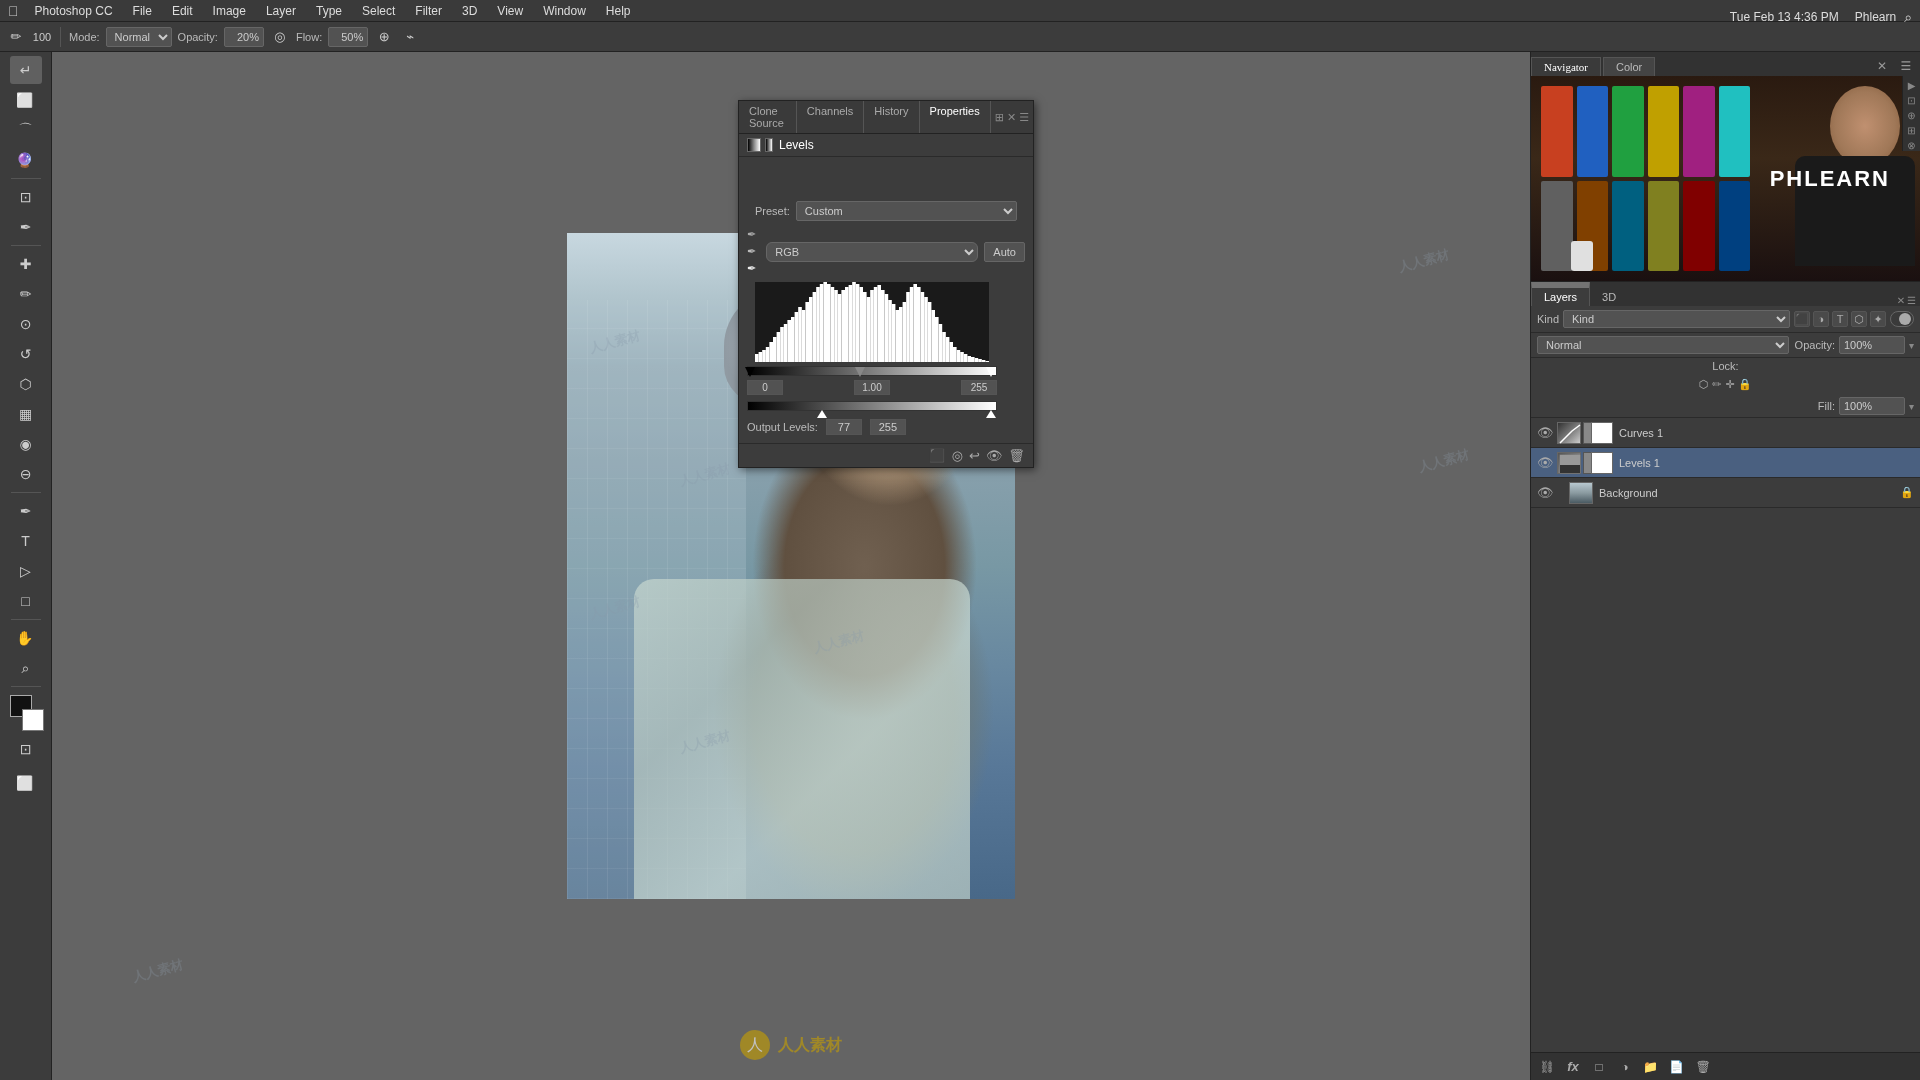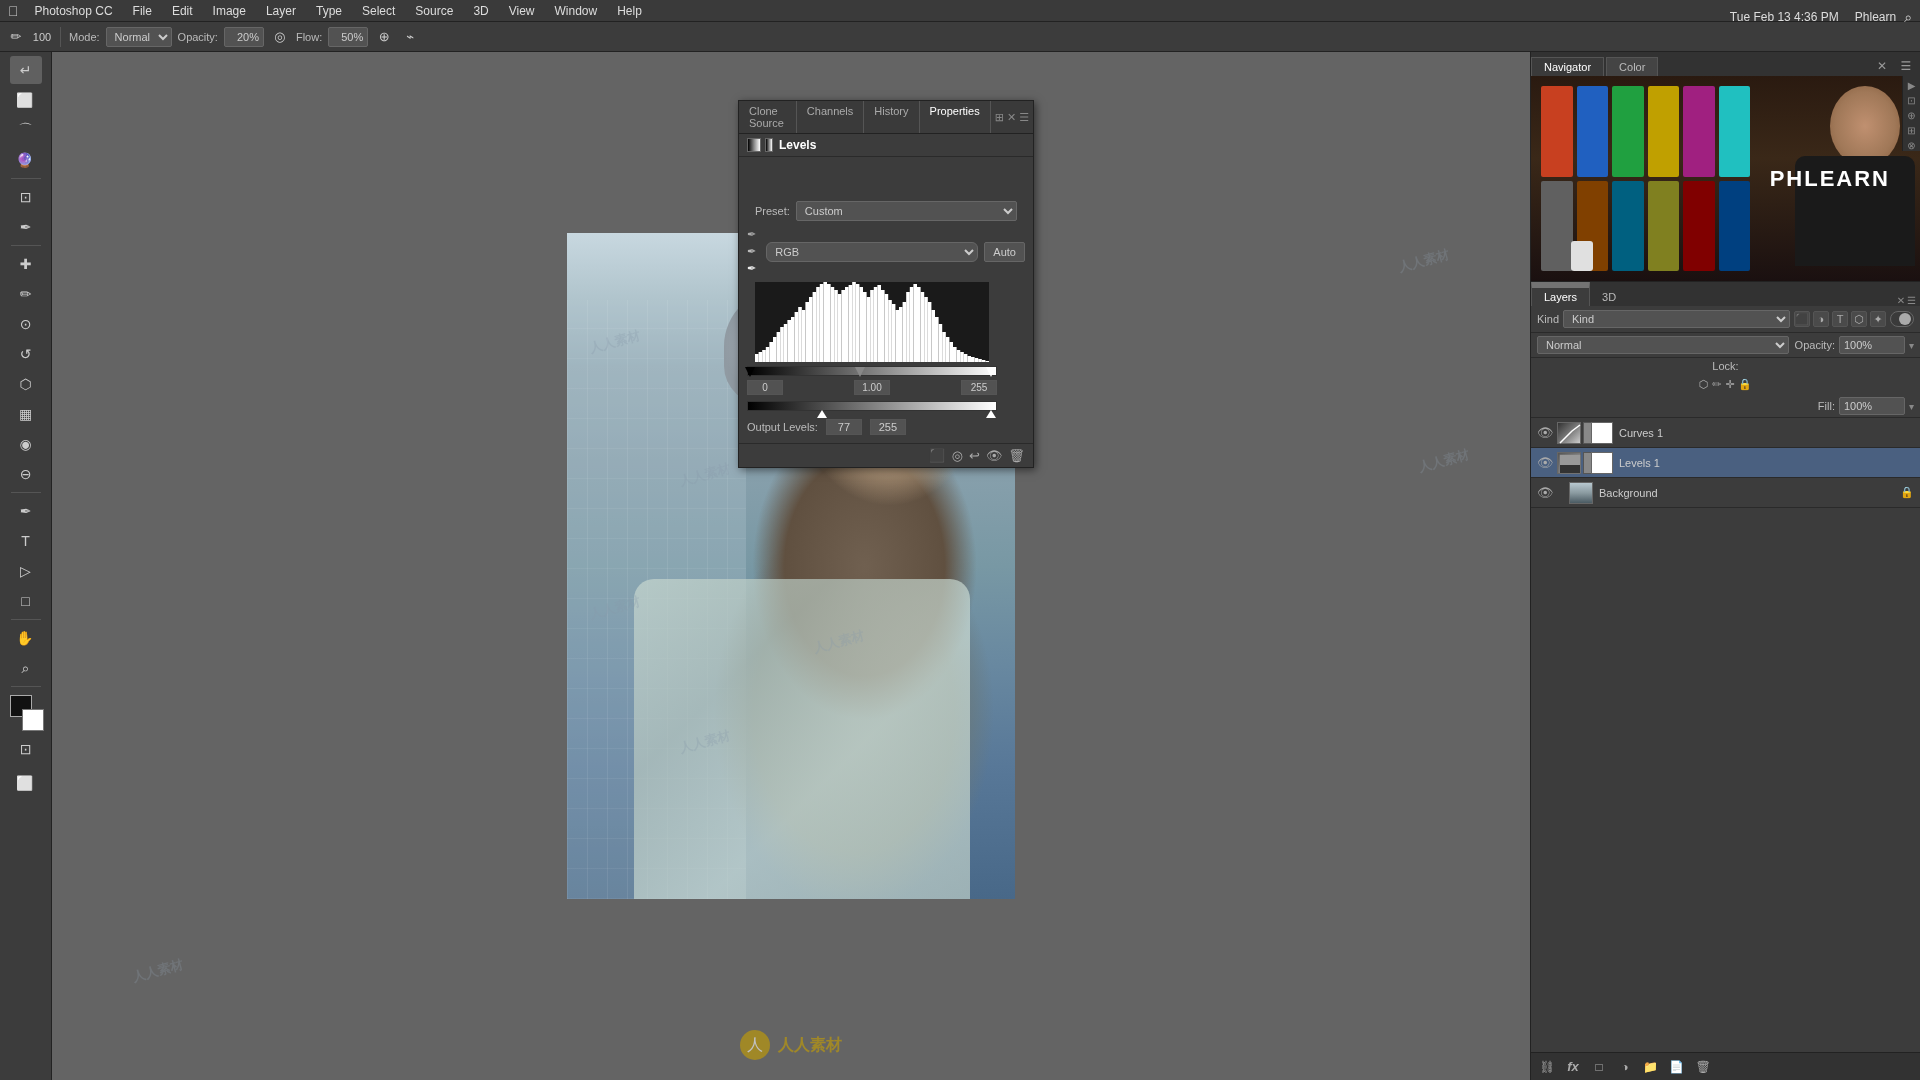--- a/index.html
+++ b/index.html
@@ -174,20 +174,21 @@
       color: #bbb;
       cursor: pointer;
       background: #444;
       border: 1px solid #555;
       border-bottom: none;
       margin-right: 2px;
     }
     .panel-tab.active {
       background: #3a3a3a;
       color: #fff;
+      font-family: Liberation Serif, serif;
     }
     .panel-tab-spacer { flex: 1; }
     .panel-close-btn {
       width: 20px; height: 20px;
       display: flex; align-items: center; justify-content: center;
       font-size: 12px; color: #999; cursor: pointer;
       margin-right: 4px;
     }
 
     #nav-video-area {
@@ -399,21 +400,21 @@
       box-shadow: 2px 2px 8px rgba(0,0,0,0.5);
     }
     .levels-title-row {
       display: flex;
       align-items: center;
       padding: 4px 8px;
       gap: 6px;
       border-bottom: 1px solid #2a2a2a;
     }
     .levels-title {
-      font-size: 12px; color: #fff; font-weight: bold;
+      font-size: 12px; color: #fff; font-weight: normal;
     }
     .levels-preset-row {
       display: flex;
       align-items: center;
       padding: 4px 16px;
       gap: 6px;
       margin-top: 40px;
     }
     .levels-preset-label { font-size: 11px; color: #bbb; }
     .levels-preset-select {
@@ -500,21 +501,21 @@
 
 <div id="menu-bar">
   <span class="apple-icon"></span>
   <span class="menu-item">Photoshop CC</span>
   <span class="menu-item">File</span>
   <span class="menu-item">Edit</span>
   <span class="menu-item">Image</span>
   <span class="menu-item">Layer</span>
   <span class="menu-item">Type</span>
   <span class="menu-item">Select</span>
-  <span class="menu-item">Source</span>
+  <span class="menu-item">Filter</span>
   <span class="menu-item">3D</span>
   <span class="menu-item">View</span>
   <span class="menu-item">Window</span>
   <span class="menu-item">Help</span>
   <div class="menu-spacer"></div>
   <div class="menu-right">
     <span style="font-size:12px;color:#ddd;">Tue Feb 13  4:36 PM</span>
     <span style="font-size:12px;color:#ddd;margin-left:8px;">Phlearn</span>
     <span style="font-size:14px;color:#ccc;cursor:pointer;">⌕</span>
   </div>

